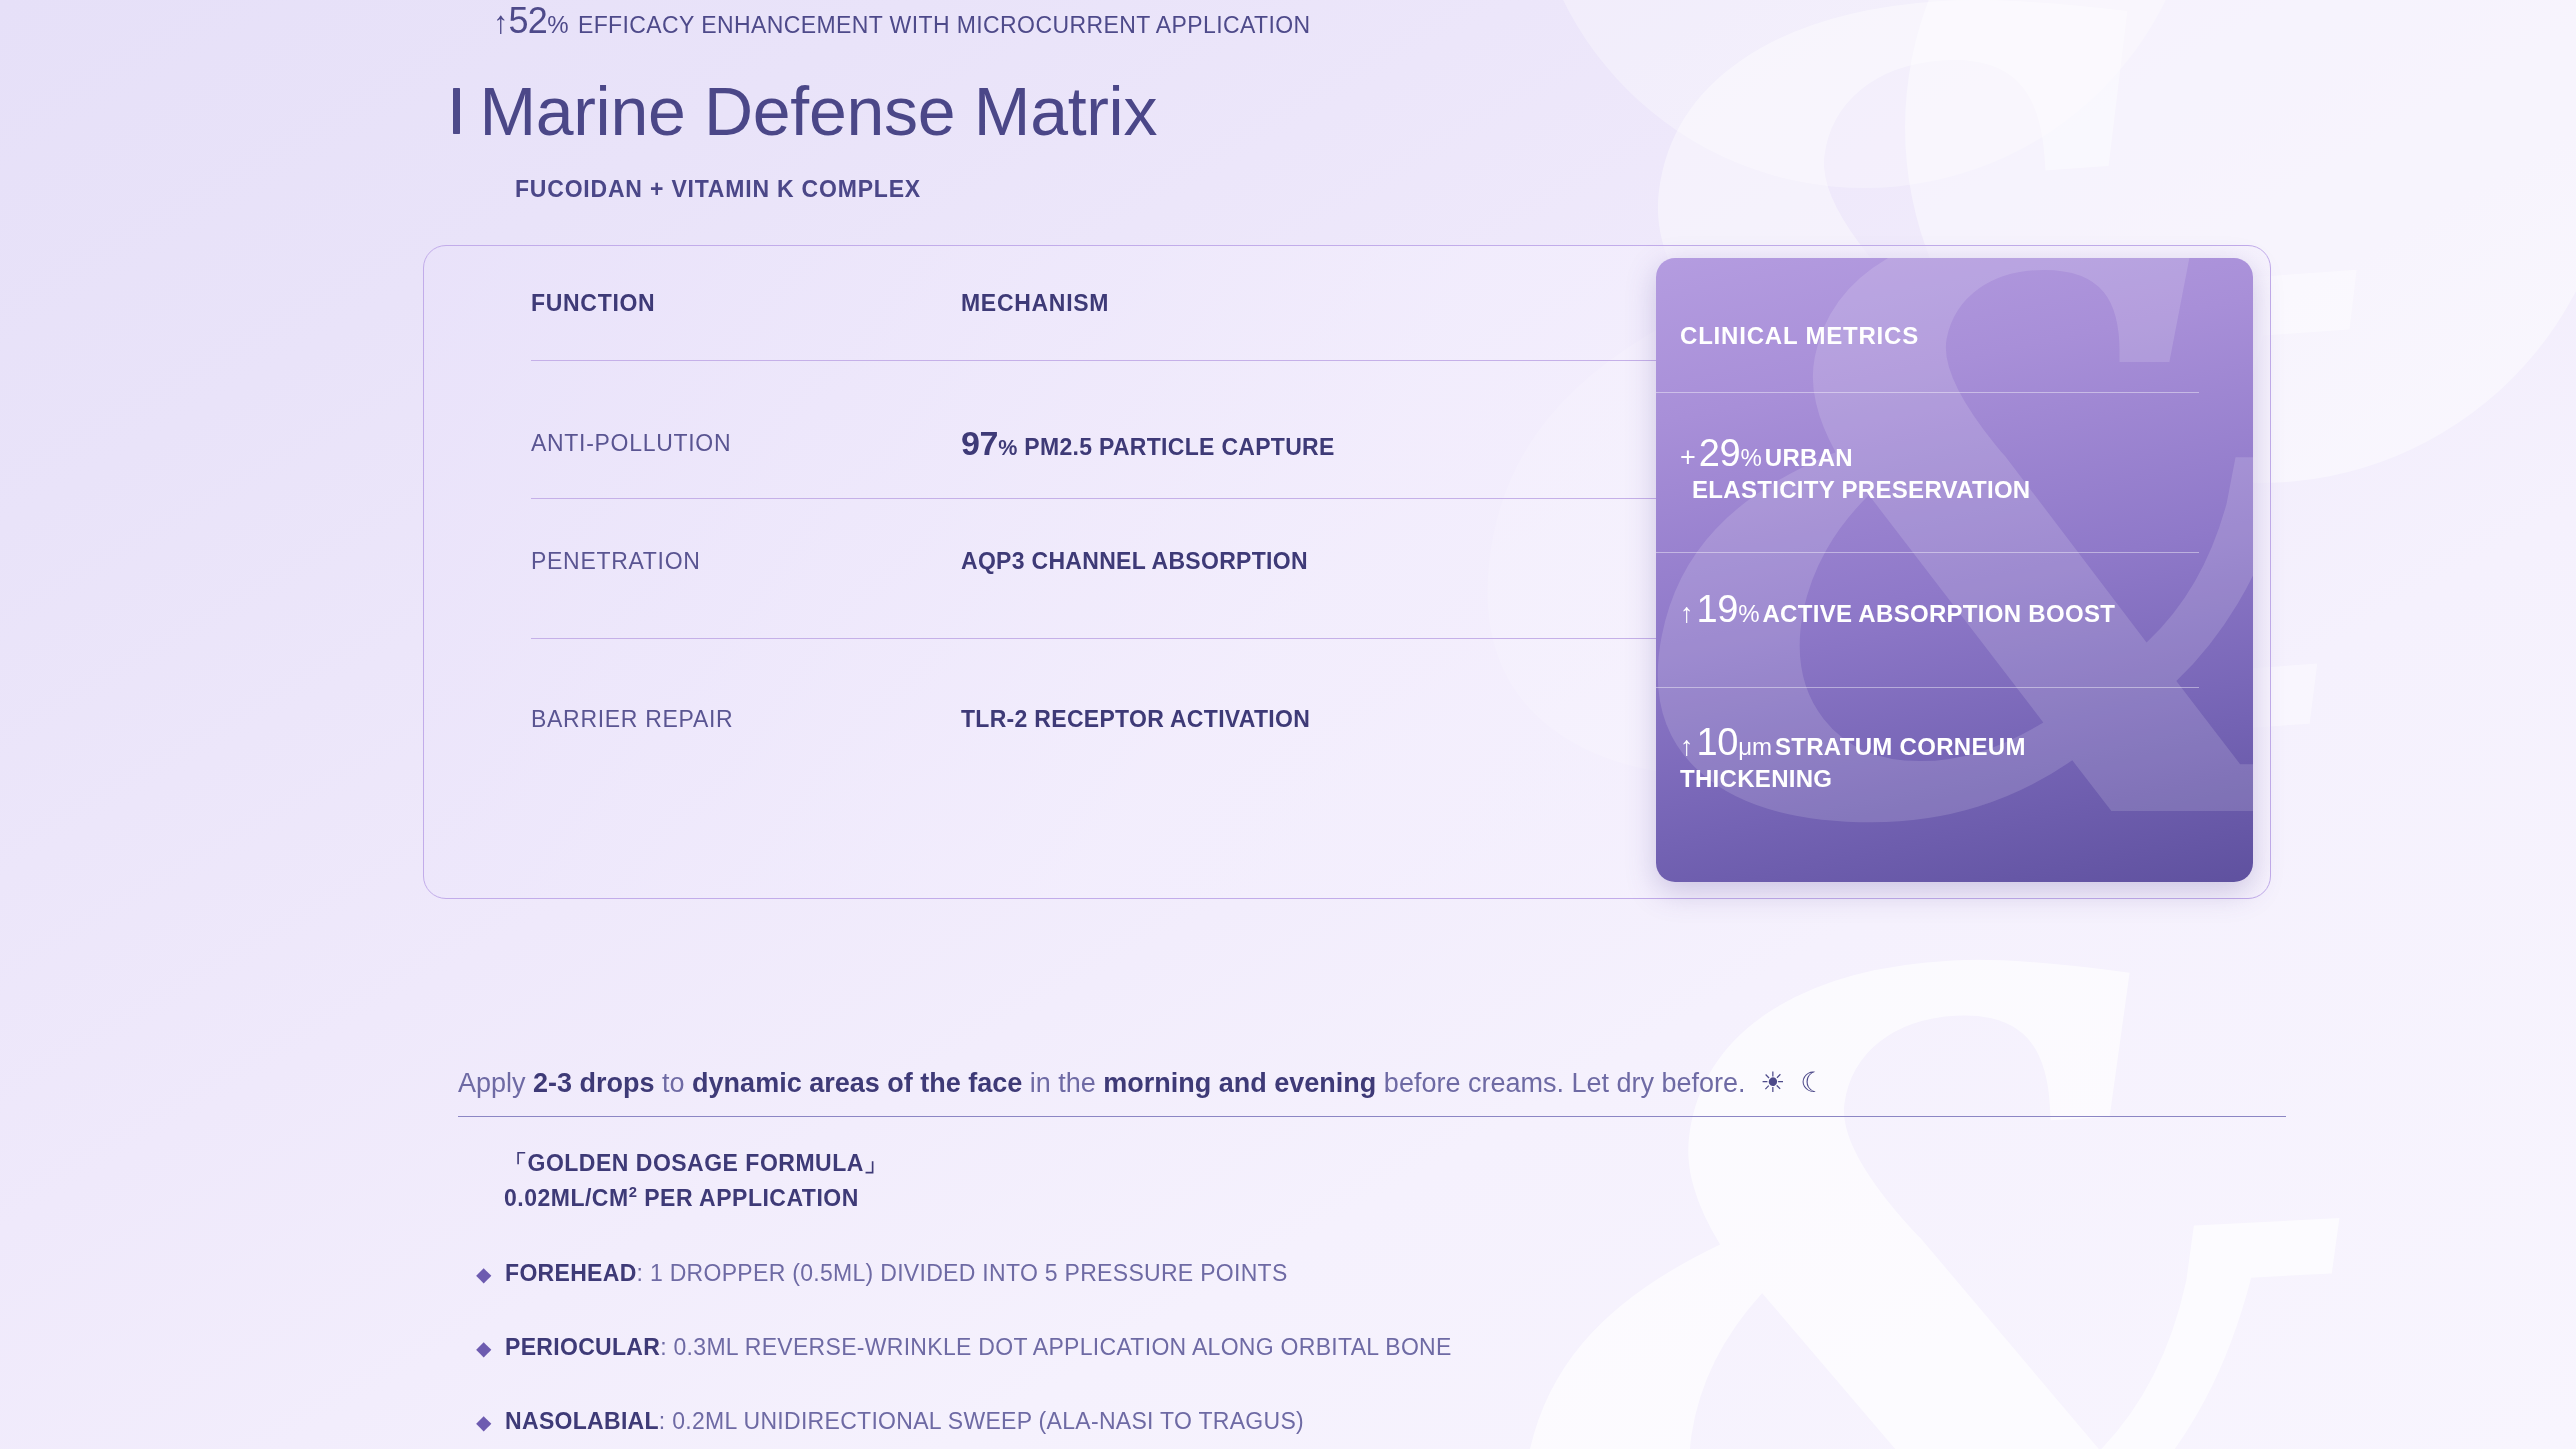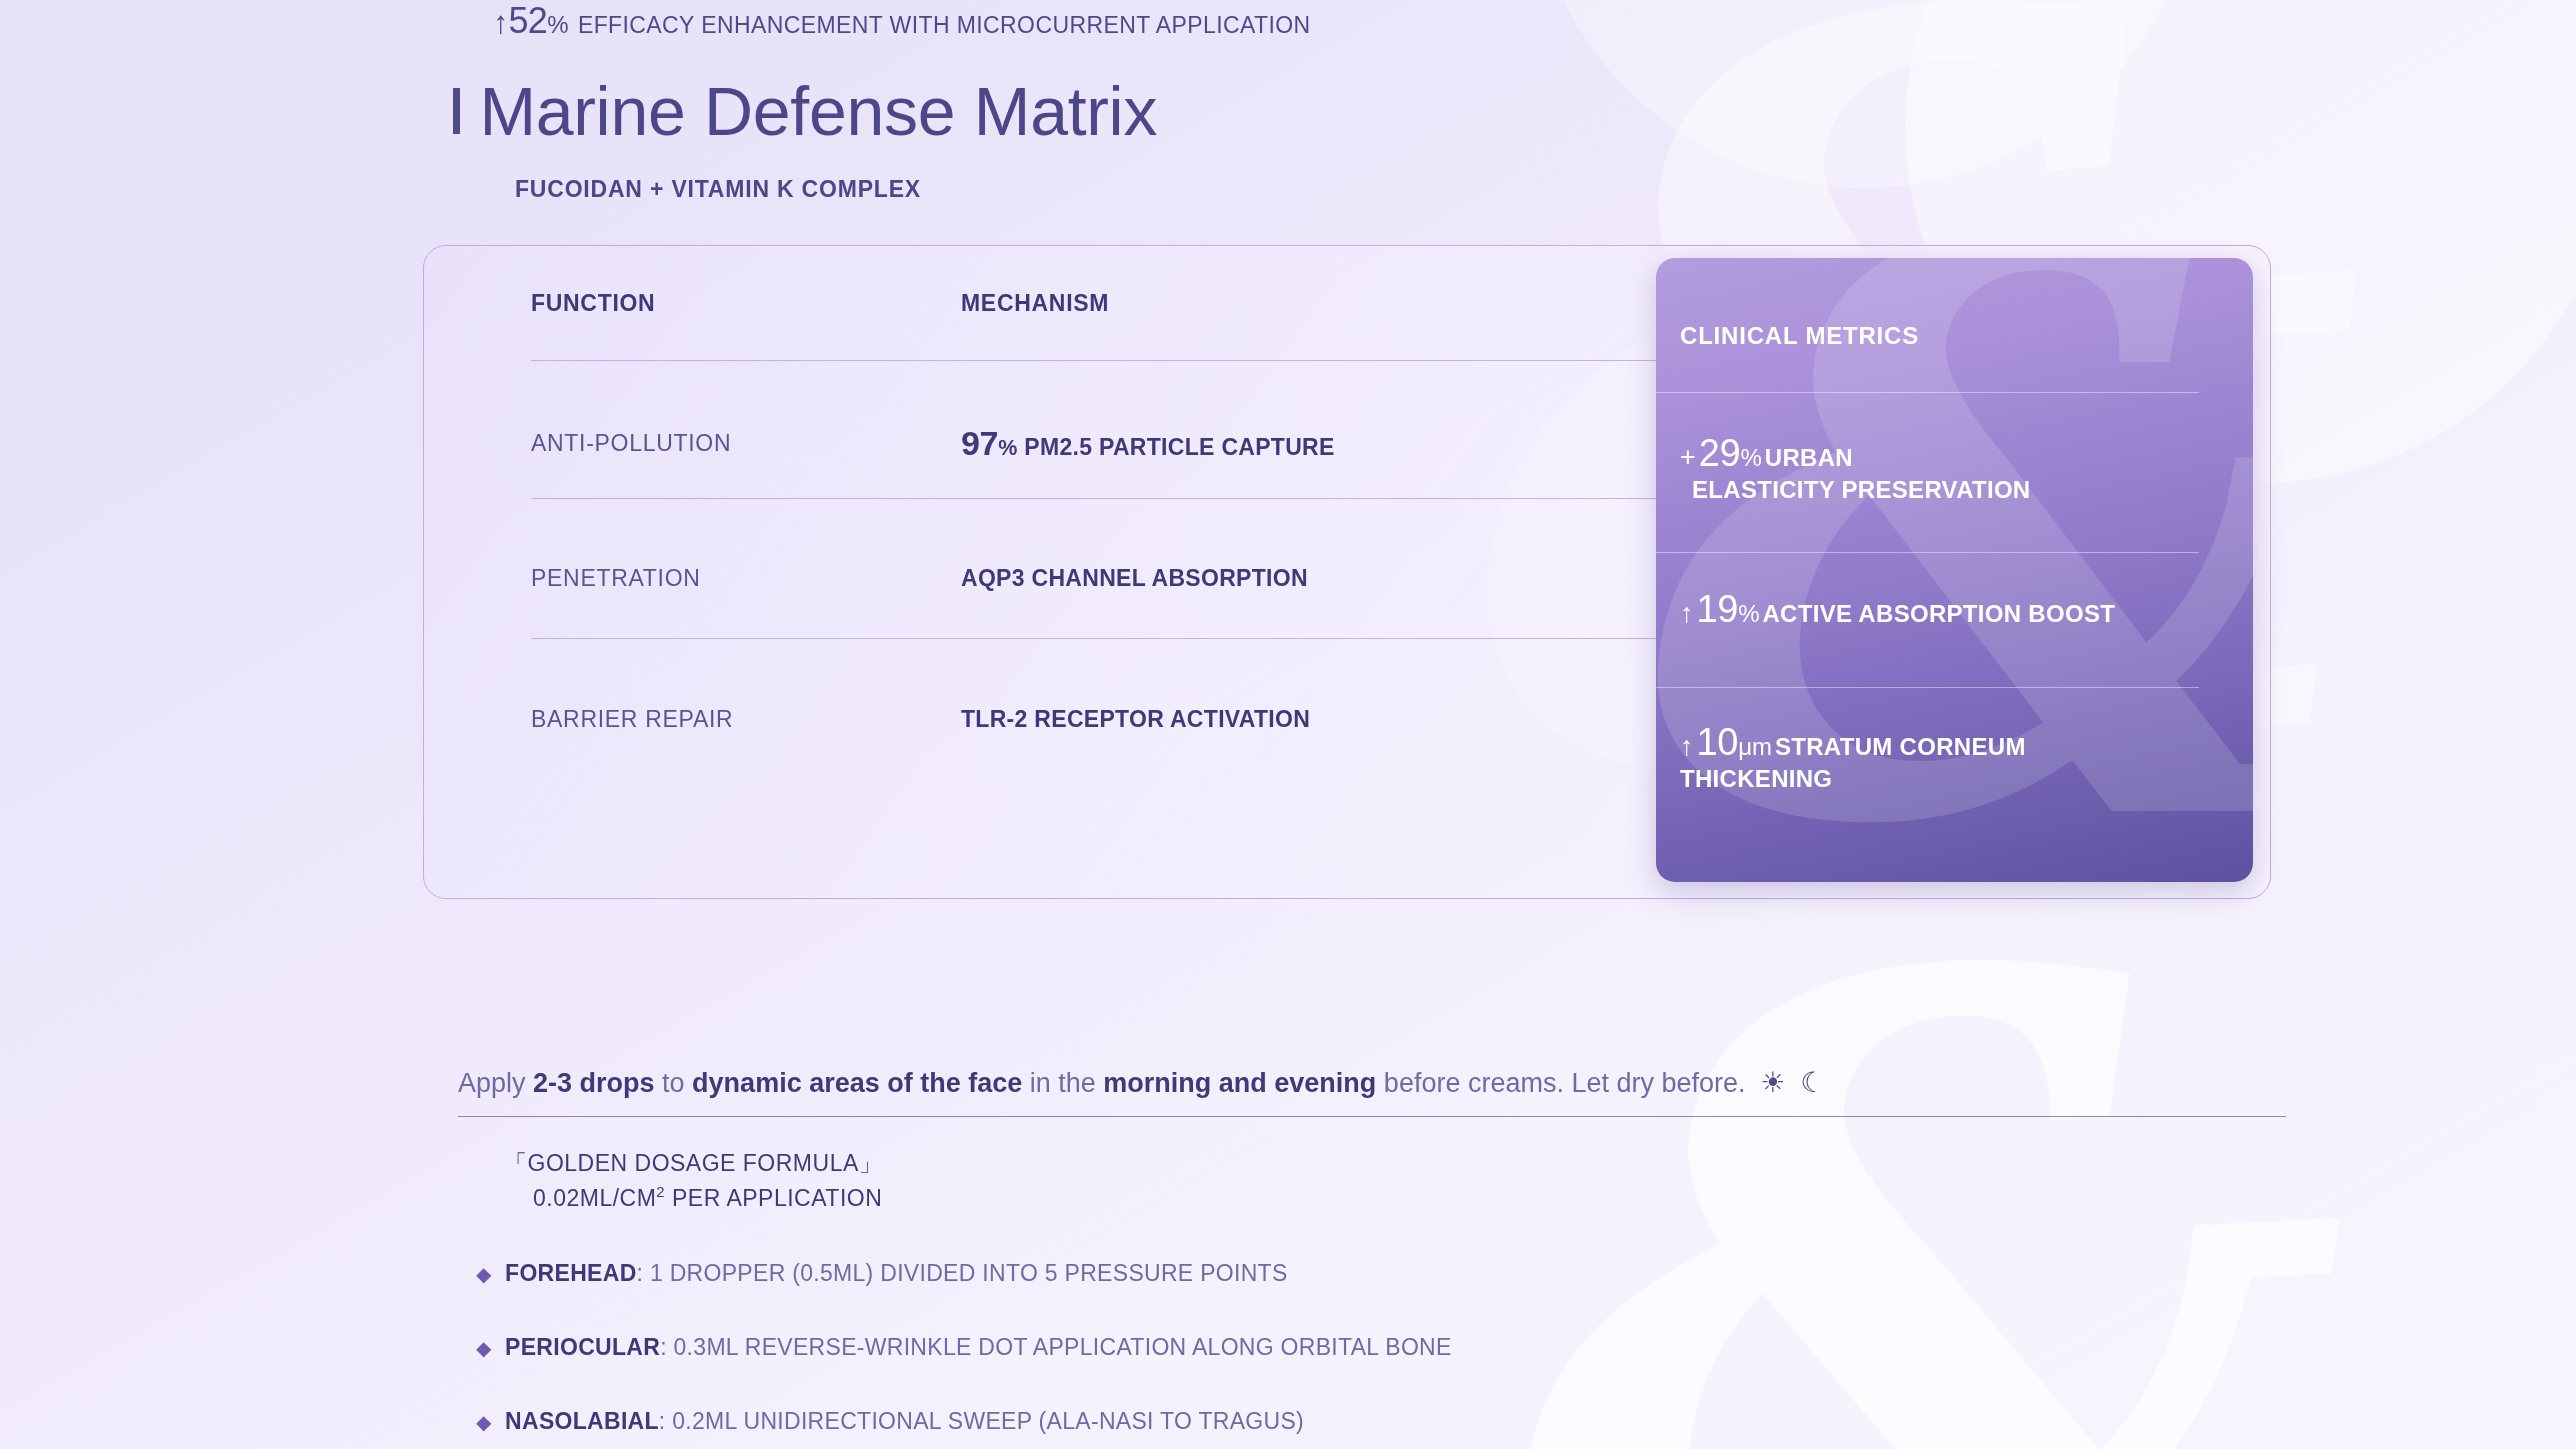--- a/index.html
+++ b/index.html
@@ -276,25 +276,24 @@
     color: #4e4a8a;
     font-size: 28px;
     margin-left: 14.8px;
   }
 
   #dosage {
     position: absolute;
     left: 504px;
     top: 1146px;
     color: #3e3a77;
-    font-weight: 400;
+    font-weight: 700;
     font-size: 23px;
     letter-spacing: 0.5px;
     line-height: 1.5;
-    text-align: right;
   }
   #dosage sup { font-size: 14.8px; vertical-align: super; }
 
   #bullets {
     position: absolute;
     left: 476px;
     top: 1260px;
     width: 1811px;
   }
   .bullet {
@@ -351,21 +350,21 @@
       <div class="cell-fn">
         <span class="fn-text">ANTI-POLLUTION</span>
       </div>
       <div class="cell-mech">
         <span class="mech-text"><span class="big">97</span><span class="pct">%</span> <span>PM2.5 PARTICLE CAPTURE</span></span>
       </div>
     </div>
 
     <div class="divider" style="top:252px;"></div>
 
-    <div class="tbl-row" style="top:319px;">
+    <div class="tbl-row" style="top:302px;">
       <div class="cell-fn">
         <span class="fn-text">PENETRATION</span>
       </div>
       <div class="cell-mech">
         <span class="mech-text">AQP3 CHANNEL ABSORPTION</span>
       </div>
     </div>
 
     <div class="divider" style="top:392px;"></div>
 

